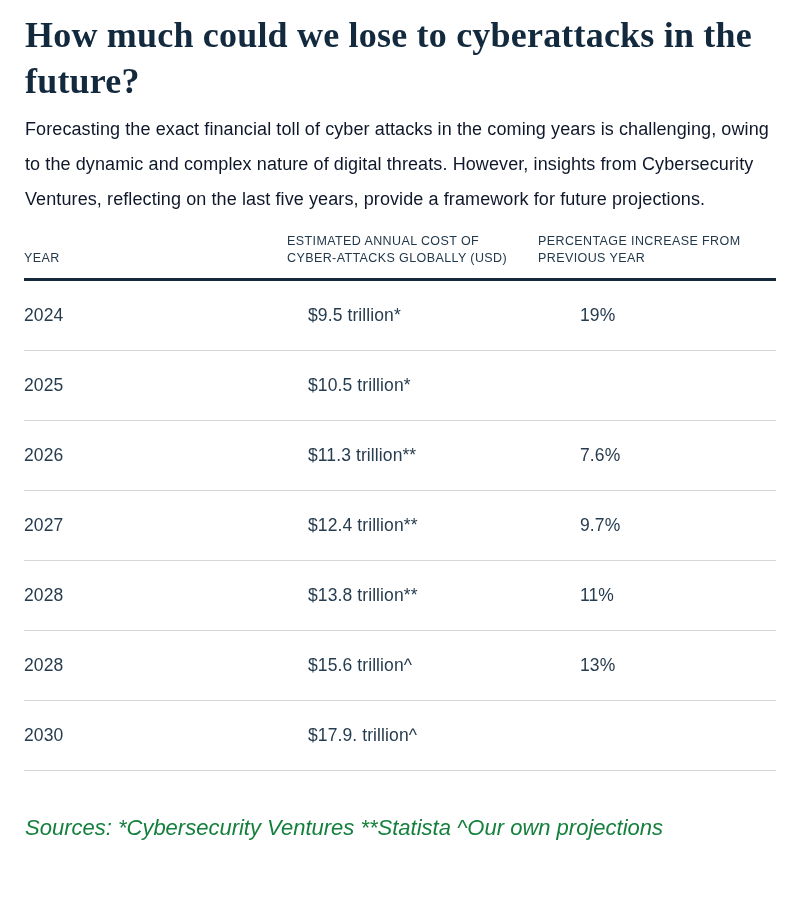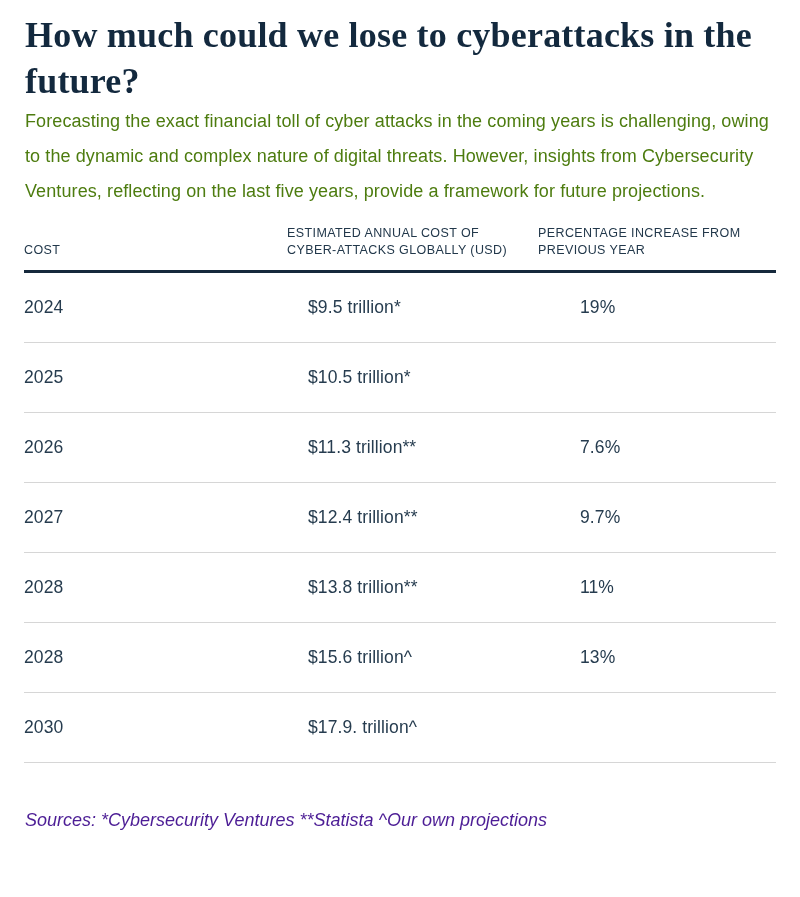--- a/index.html
+++ b/index.html
@@ -23,25 +23,25 @@
     font-family: "Liberation Serif", serif;
     font-weight: 700;
     font-size: 36px;
     line-height: 46px;
     letter-spacing: 0.2px;
     color: #13293e;
     margin: 12px 0 0 1px;
     max-width: 740px;
   }
   .intro {
-    margin: 0 0 0 1px;
+    margin: 8px 0 0 1px;
     font-size: 18px;
     line-height: 35px;
     letter-spacing: 0.1px;
-    color: #4d7c0f;
+    color: #0f172a;
     max-width: 752px;
   }
   .data-table {
     margin-top: 16px;
     width: 752px;
   }
   .thead {
     display: grid;
     grid-template-columns: 263px 251px 1fr;
     align-items: end;
@@ -64,38 +64,38 @@
     height: 69px;
     border-bottom: 1px solid #d6d6d6;
     font-size: 17.5px;
     letter-spacing: 0.1px;
     color: #263c4f;
     gap: 21px;
   }
   .sources {
     margin: 44px 0 0 1px;
     font-style: italic;
-    font-size: 18px;
+    font-size: 22px;
     line-height: 26px;
-    color: #4c1d95;
+    color: #15803d;
   }
 </style>
 </head>
 <body>
 
 <div class="page">
 
   <h1 class="page-title">How much could we lose to cyberattacks in the future?</h1>
 
   <p class="intro">Forecasting the exact financial toll of cyber attacks in the coming years is challenging, owing to the dynamic and complex nature of digital threats. However, insights from Cybersecurity Ventures, reflecting on the last five years, provide a framework for future projections.</p>
 
   <div class="data-table">
 
     <div class="thead">
-      <div class="th th-year">COST</div>
+      <div class="th th-year">YEAR</div>
       <div class="th th-cost">ESTIMATED ANNUAL COST OF CYBER-ATTACKS GLOBALLY (USD)</div>
       <div class="th th-pct">PERCENTAGE INCREASE FROM PREVIOUS YEAR</div>
     </div>
 
     <div class="trow">
       <div class="td">2024</div>
       <div class="td">$9.5 trillion*</div>
       <div class="td">19%</div>
     </div>
 

